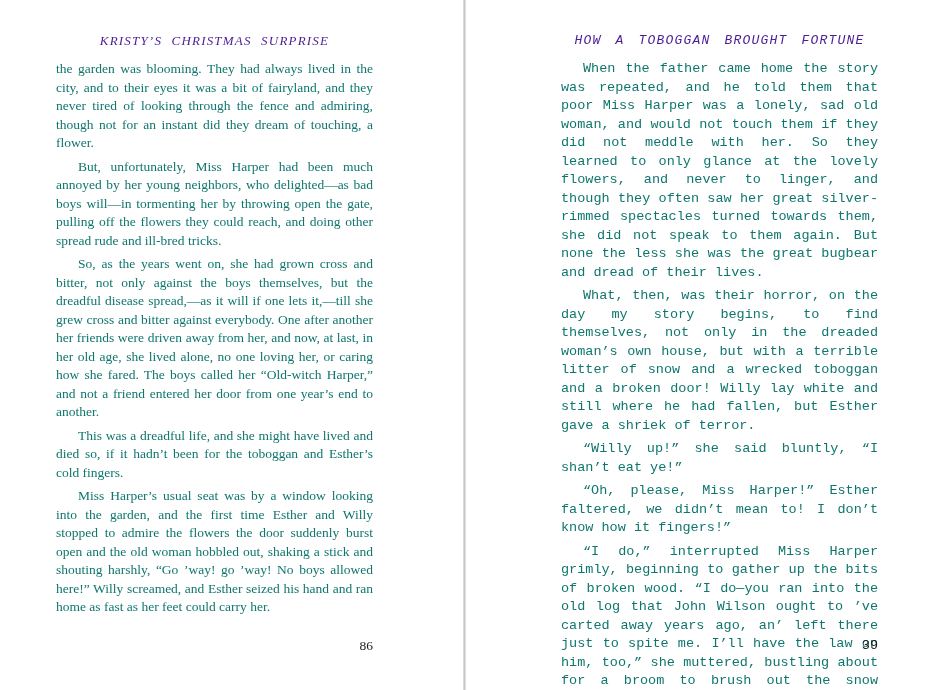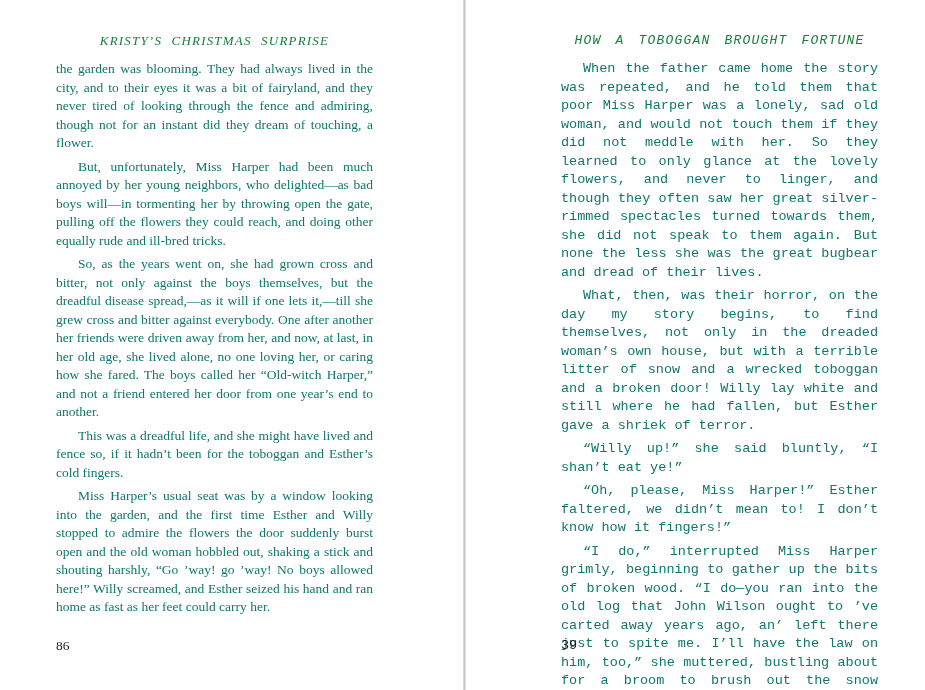--- a/index.html
+++ b/index.html
@@ -35,58 +35,58 @@
   .page.right { left: 561px; font-family: Liberation Mono, monospace; }
   .running-head {
     padding-top: 3px;
     line-height: 15px;
     margin-bottom: 12px;
     text-align: center;
     font-style: italic;
     font-size: 13px;
     letter-spacing: 1.2px;
     word-spacing: 5px;
-    color: #15803d;
+    color: #4c1d95;
     white-space: nowrap;
   }
   .page-body p {
     margin: 0 0 5px 0;
     font-size: 13.5px;
     line-height: 18.5px;
     text-align: justify;
     text-indent: 22px;
     color: #0f766e;
   }
   .page-body p.noindent {
     text-indent: 0;
   }
   .folio {
     position: absolute;
     left: 0;
     right: 0;
     top: 608px;
-    text-align: left;
+    text-align: right;
     font-size: 13.5px;
     color: #1d1d1d;
   }
 </style>
 </head>
 <body>
 
 <div class="spread">
 
   <div class="gutter"></div>
 
   <div class="page left">
     <div class="running-head">KRISTY’S CHRISTMAS SURPRISE</div>
     <div class="page-body">
       <p class="noindent">the garden was blooming. They had always lived in the city, and to their eyes it was a bit of fairyland, and they never tired of looking through the fence and admiring, though not for an instant did they dream of touching, a flower.</p>
-      <p>But, unfortunately, Miss Harper had been much annoyed by her young neighbors, who delighted—as bad boys will—in tormenting her by throwing open the gate, pulling off the flowers they could reach, and doing other equally rude and ill-bred tricks.</p>
+      <p>But, unfortunately, Miss Harper had been much annoyed by her young neighbors, who delighted—as bad boys will—in tormenting her by throwing open the gate, pulling off the flowers they could reach, and doing other spread rude and ill-bred tricks.</p>
       <p>So, as the years went on, she had grown cross and bitter, not only against the boys themselves, but the dreadful disease spread,—as it will if one lets it,—till she grew cross and bitter against everybody. One after another her friends were driven away from her, and now, at last, in her old age, she lived alone, no one loving her, or caring how she fared. The boys called her “Old-witch Harper,” and not a friend entered her door from one year’s end to another.</p>
-      <p>This was a dreadful life, and she might have lived and fence so, if it hadn’t been for the toboggan and Esther’s cold fingers.</p>
+      <p>This was a dreadful life, and she might have lived and died so, if it hadn’t been for the toboggan and Esther’s cold fingers.</p>
       <p>Miss Harper’s usual seat was by a window looking into the garden, and the first time Esther and Willy stopped to admire the flowers the door suddenly burst open and the old woman hobbled out, shaking a stick and shouting harshly, “Go ’way! go ’way! No boys allowed here!” Willy screamed, and Esther seized his hand and ran home as fast as her feet could carry her.</p>
     </div>
     <div class="folio">86</div>
   </div>
 
   <div class="page right">
     <div class="running-head">HOW A TOBOGGAN BROUGHT FORTUNE</div>
     <div class="page-body">
       <p>When the father came home the story was repeated, and he told them that poor Miss Harper was a lonely, sad old woman, and would not touch them if they did not meddle with her. So they learned to only glance at the lovely flowers, and never to linger, and though they often saw her great silver-rimmed spectacles turned towards them, she did not speak to them again. But none the less she was the great bugbear and dread of their lives.</p>
       <p>What, then, was their horror, on the day my story begins, to find themselves, not only in the dreaded woman’s own house, but with a terrible litter of snow and a wrecked toboggan and a broken door! Willy lay white and still where he had fallen, but Esther gave a shriek of terror.</p>

